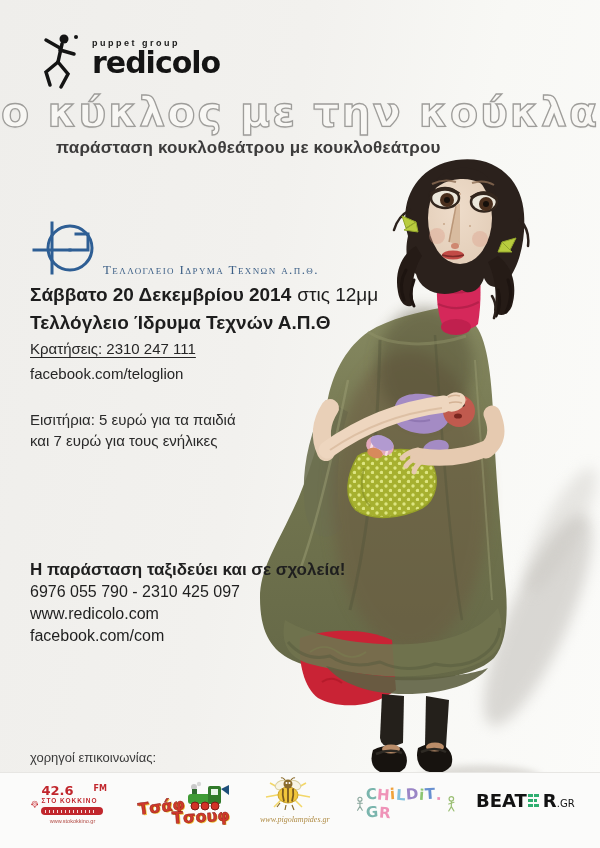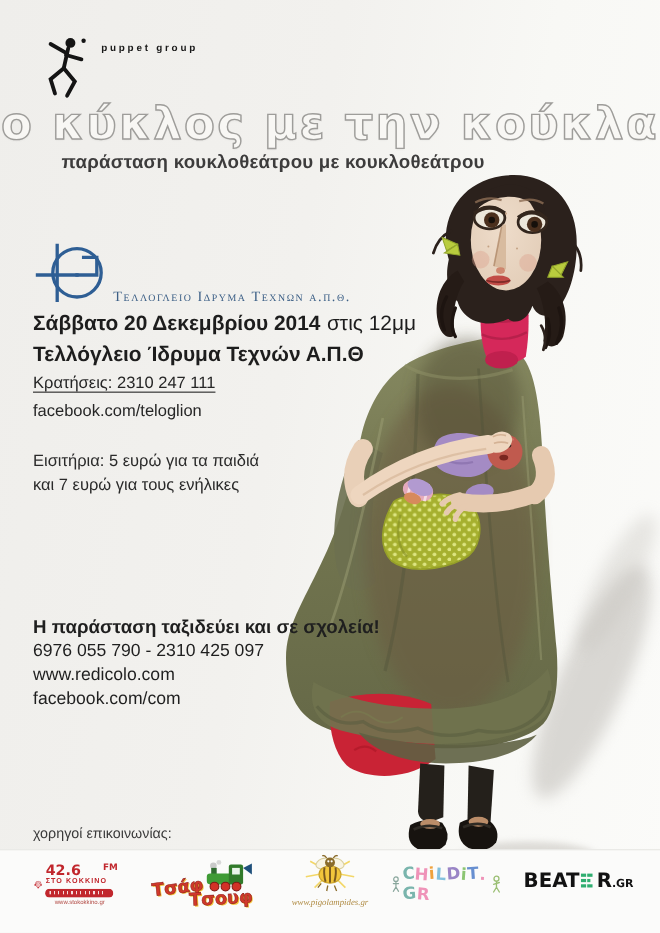--- a/index.html
+++ b/index.html
@@ -53,32 +53,32 @@
   .radio-pill{width:62px;height:8px;border-radius:4px;background:#c1272d;margin-top:2px;
     background-image:repeating-linear-gradient(90deg,rgba(255,255,255,.85) 0 1px,transparent 1px 4px);background-size:80% 3px;background-position:4px 2.5px;background-repeat:no-repeat;background-color:#c1272d;}
   .radio-url{font-size:5.5px;color:#b24a44;margin-top:1.5px;text-align:center;width:62px;}
 
   .tsaf{left:138px;top:785px;width:92px;height:44px;}
   .tsaf-w{position:absolute;font-family:"DejaVu Sans",sans-serif;font-weight:800;font-size:16px;
     color:#d0382c;-webkit-text-stroke:.5px #8c1f16;text-shadow:1px 1px 0 #f3c23a;}
   .tsaf-w1{left:0;top:12px;transform:rotate(-7deg);}
   .tsaf-w2{left:34px;top:22px;transform:rotate(-3deg);}
 
-  .bee{left:260px;top:777px;width:80px;height:50px;text-align:center;}
+  .bee{left:260px;top:777px;width:80px;height:50px;text-align:left;}
   .bee-url{font-size:8px;color:#b08c45;font-style:italic;font-family:"Liberation Serif",serif;margin-top:0;}
 
   .childit{left:356px;top:786px;width:100px;display:flex;align-items:center;}
   .childit-letters{font-family:"DejaVu Sans",sans-serif;font-weight:bold;font-size:15px;letter-spacing:.5px;margin:0 2px;}
   .childit-letters span{display:inline-block;}
   .childit-letters span:nth-child(odd){transform:rotate(-4deg) translateY(-1px);}
   .childit-letters span:nth-child(even){transform:rotate(4deg);}
 
   .beater{left:476px;top:790px;width:100px;display:flex;align-items:center;}
   .beater-txt{font-family:"DejaVu Sans",sans-serif;font-weight:800;font-size:18px;color:#121212;letter-spacing:0;}
-  .beater-tld{font-family:"DejaVu Sans",sans-serif;font-weight:700;font-size:10px;color:#121212;margin-top:6px;}
+  .beater-tld{font-family:"DejaVu Sans",sans-serif;font-weight:400;font-size:10px;color:#121212;margin-top:6px;}
   .beater-e{margin:0 1px;}
 </style>
 </head>
 <body>
 
 <svg class="abs" width="370" height="630" viewBox="0 0 370 630" style="left:230px;top:150px;">
   <defs>
     <linearGradient id="oliveG" x1="0" y1="0" x2="0" y2="1">
       <stop offset="0" stop-color="#868961"></stop>
         <stop offset=".45" stop-color="#72754f"></stop>
@@ -220,20 +220,21 @@
       <path d="M28,14 L24,32"></path>
       <path d="M26,18 L12,10"></path>
       <path d="M26,20 L40,24"></path>
       <path d="M24,32 L12,42 L16,55"></path>
       <path d="M24,32 L34,44 L27,57"></path>
     </g>
     <circle cx="42" cy="7" r="2" fill="#141414"></circle>
   </svg>
   <div class="brand-text">
     <div class="brand-group">puppet group</div>
+    <div class="brand-name">redicolo</div>
   </div>
 </div>
 
 <div class="abs title">ο κύκλος με την κούκλα</div>
 <div class="abs subtitle">παράσταση κουκλοθεάτρου με κουκλοθεάτρου</div>
 
 <svg class="abs" style="left:32px;top:221px;" width="72" height="54" viewBox="0 0 72 54">
   <g stroke="#2e5e94" stroke-width="3" fill="none" stroke-linecap="square">
     <circle cx="38" cy="27" r="22"></circle>
     <path d="M20,2 L20,52"></path>

